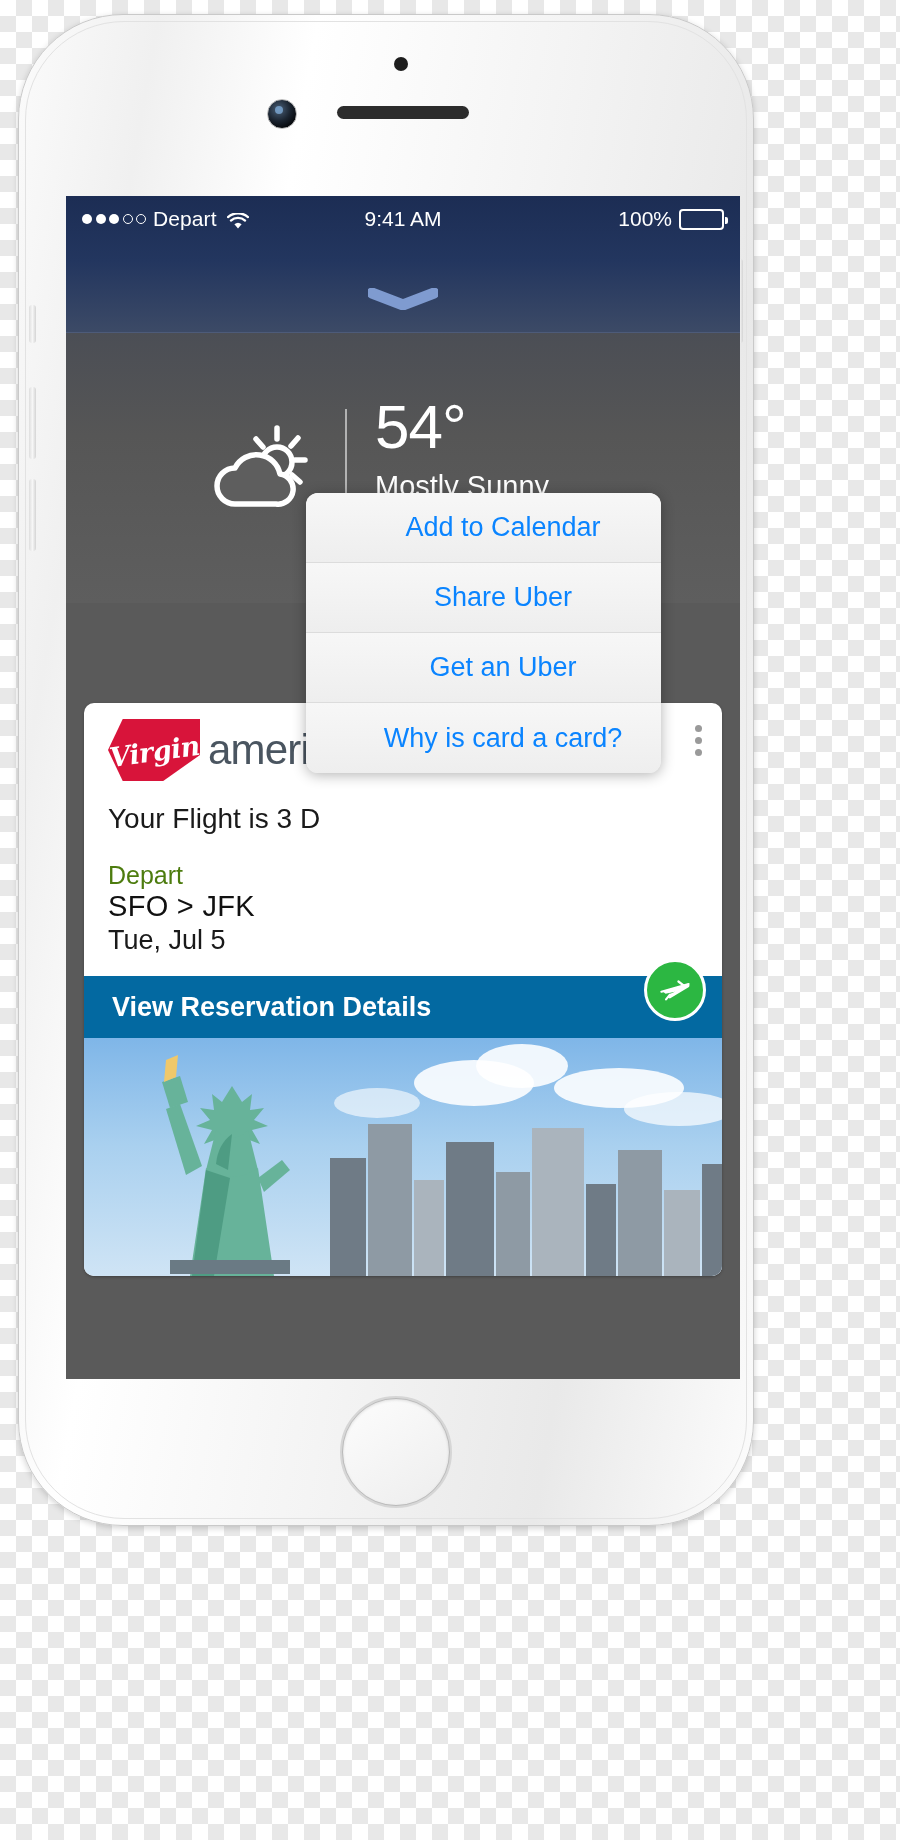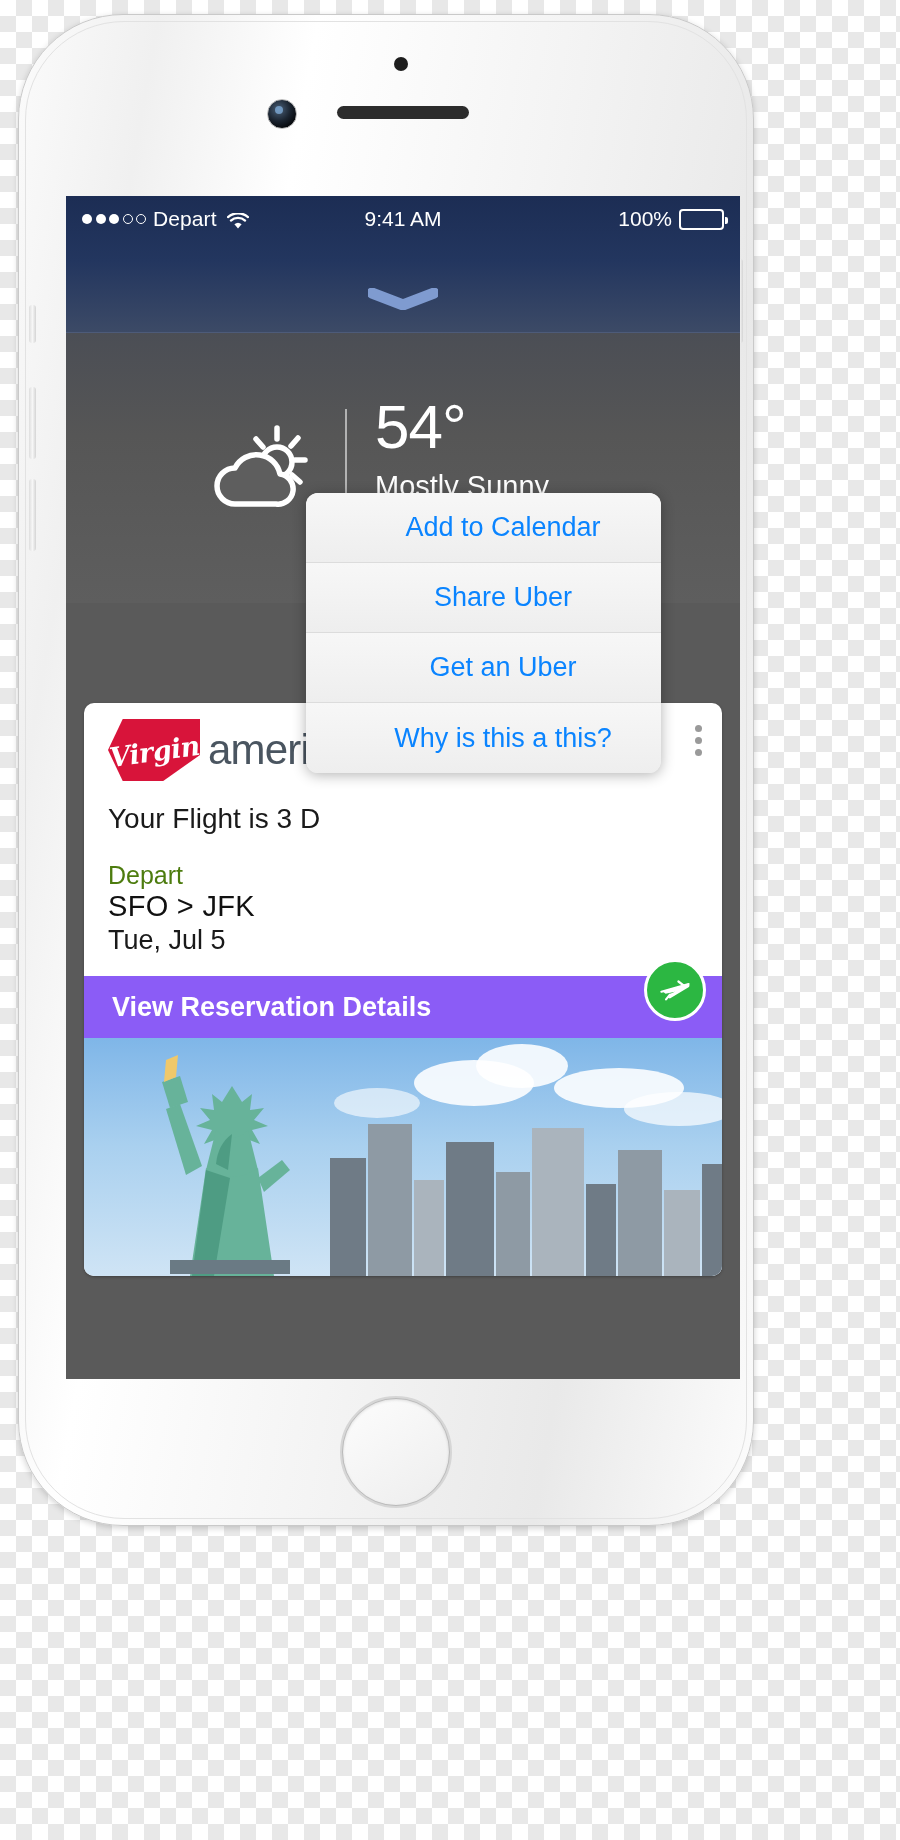--- a/index.html
+++ b/index.html
@@ -177,21 +177,21 @@
     font-size: 42px; color:#4a5560; letter-spacing:-.8px;
     font-weight:400; margin-left: 8px;
   }
 
   .flight-head { font-size: 28px; color:#1a1a1a; margin-top: 22px; }
   .depart-label { font-size: 25px; color:#4d7c0f; margin-top: 26px; }
   .depart-route { font-size: 29px; font-weight:400; color:#111; letter-spacing:.3px; }
   .depart-date  { font-size: 27px; color:#1a1a1a; margin-top: 2px; }
 
   .green-bar {
-    background: #8b5cf6; height: 62px;
+    background: #0369a1; height: 62px;
     display:flex; align-items:center; padding-left: 28px;
     position: relative;
   }
   .green-bar-label { color:#fff; font-size: 27px; font-weight:700; }
   .plane-badge {
     position:absolute; right: 16px; top: -17px;
     width: 62px; height: 62px; border-radius:50%;
     background:#2cb742; border:3px solid #fff;
     display:flex; align-items:center; justify-content:center;
   }
@@ -374,19 +374,19 @@
         </div>
       </div>
 
 
     </div>
 
     <div class="popup">
       <div class="popup-item">Add to Calendar</div>
       <div class="popup-item">Share Uber</div>
       <div class="popup-item">Get an Uber</div>
-      <div class="popup-item">Why is this a this?</div>
+      <div class="popup-item">Why is card a card?</div>
     </div>
 
   </div>
 
   <div class="home-btn"></div>
 </div>
 
 </body></html>

